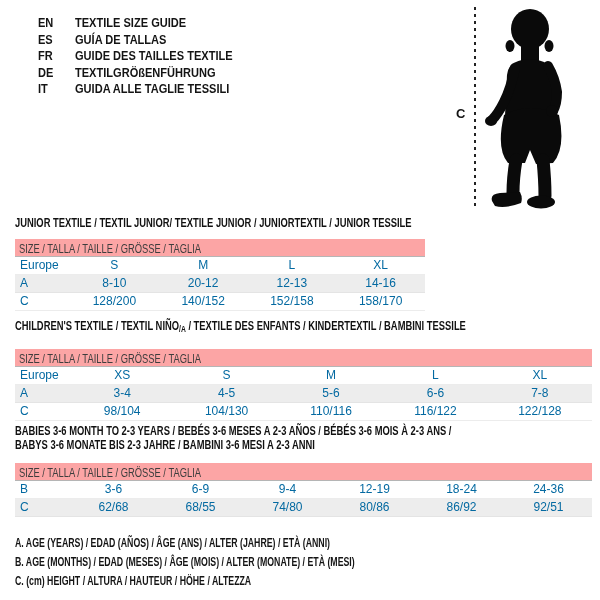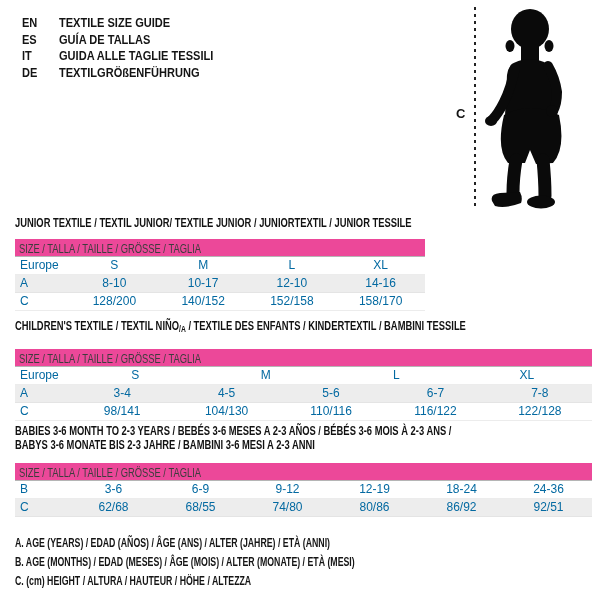--- a/index.html
+++ b/index.html
@@ -1,21 +1,21 @@
 <!DOCTYPE html>
 <html><head>
 <meta charset="utf-8">
 <style>
   html,body { margin:0; padding:0; background:#ffffff; }
   body { width:600px; height:600px; font-family:"Liberation Sans", sans-serif; }
   .canvas { position:relative; width:600px; height:600px; background:#ffffff; overflow:hidden; }
 
   
   .lang-list { position:absolute; left:22px; top:14px; }
-  .lang-row { height:16.5px; line-height:16.5px; white-space:nowrap; }
+  .lang-row { height:16.5px; line-height:16.5px; white-space:nowrap;margin-left:16px; }
   .lang-code, .lang-label {
     display:inline-block; font-weight:bold; font-size:13px; color:#141414;
     transform:scaleX(0.85); transform-origin:0 50%;
   }
   .lang-code { width:37px; }
 
   
   .dash-line { position:absolute; left:474px; top:7px; width:2px; height:202px;
     background:repeating-linear-gradient(to bottom, #222 0 3px, transparent 3px 7px); }
   .fig-label { position:absolute; left:456px; top:106px; font-weight:bold; font-size:13px; color:#141414; }
@@ -27,21 +27,21 @@
   .sec2 { top:320px; width:577px; }
   .sec3 { top:425px; width:577px; }
   .sec-title { font-weight:bold; font-size:12.5px; line-height:13.5px; color:#111;
     white-space:nowrap; transform:scaleX(0.75); transform-origin:0 0; }
   .sub-a { font-size:9px; vertical-align:-2px; }
 
   .sizetable { width:100%; }
   .sec1 .sizetable { margin-top:8px; }
   .sec2 .sizetable { margin-top:12px; }
   .sec3 .sizetable { margin-top:11px; }
-  .band { height:17px; line-height:17px; background:#ec4899; border-bottom:1px solid #b5b5b5; }
+  .band { height:17px; line-height:17px; background:#fca5a5; border-bottom:1px solid #b5b5b5; }
   .band-text { display:inline-block; padding-left:5px; font-size:12px; color:#3d3d3d;
     white-space:nowrap; transform:scaleX(0.78); transform-origin:0 50%; }
   .trow { display:flex; height:17px; line-height:17px; font-size:12px; color:#0369a1;
     border-bottom:1px solid #ececec; }
   .trow.alt { background:#ededed; border-bottom:1px solid #e4e4e4; }
   .tlabel { width:55px; padding-left:5px; box-sizing:border-box; }
   .tcell { flex:1; text-align:center; }
 
   
   .notes { position:absolute; left:15px; top:534px; }
@@ -54,24 +54,27 @@
 <div class="canvas">
 
   <div class="lang-list">
     <div class="lang-row">
       <span class="lang-code">EN</span><span class="lang-label">TEXTILE SIZE GUIDE</span>
     </div>
     <div class="lang-row">
       <span class="lang-code">ES</span><span class="lang-label">GUÍA DE TALLAS</span>
     </div>
     <div class="lang-row">
-      <span class="lang-code">IT</span><span class="lang-label">GUIDA ALLE TAGLIE TESSILI</span>
+      <span class="lang-code">FR</span><span class="lang-label">GUIDE DES TAILLES TEXTILE</span>
     </div>
     <div class="lang-row">
       <span class="lang-code">DE</span><span class="lang-label">TEXTILGRÖßENFÜHRUNG</span>
+    </div>
+    <div class="lang-row">
+      <span class="lang-code">IT</span><span class="lang-label">GUIDA ALLE TAGLIE TESSILI</span>
     </div>
   </div>
 
   <div class="dash-line"></div>
   <span class="fig-label">C</span>
   <svg class="baby-svg" width="118" height="212" viewBox="0 0 118 212">
     <g fill="#0a0a0a" stroke="none">
       <ellipse cx="51" cy="26" rx="19" ry="20"></ellipse>
       <ellipse cx="31" cy="43" rx="4.5" ry="6"></ellipse>
       <ellipse cx="70" cy="43" rx="4.5" ry="6"></ellipse>
@@ -98,22 +101,22 @@
       <div class="trow">
         <span class="tlabel">Europe</span>
         <span class="tcell">S</span>
         <span class="tcell">M</span>
         <span class="tcell">L</span>
         <span class="tcell">XL</span>
       </div>
       <div class="trow alt">
         <span class="tlabel">A</span>
         <span class="tcell">8-10</span>
-        <span class="tcell">10-17</span>
-        <span class="tcell">12-10</span>
+        <span class="tcell">20-12</span>
+        <span class="tcell">12-13</span>
         <span class="tcell">14-16</span>
       </div>
       <div class="trow">
         <span class="tlabel">C</span>
         <span class="tcell">128/200</span>
         <span class="tcell">140/152</span>
         <span class="tcell">152/158</span>
         <span class="tcell">158/170</span>
       </div>
     </div>
@@ -122,36 +125,37 @@
   <div class="section sec2">
     <div class="sec-title">
       <span>CHILDREN'S TEXTILE / TEXTIL NIÑO</span><span class="sub-a">/A</span><span> / TEXTILE DES ENFANTS / KINDERTEXTIL / BAMBINI TESSILE</span>
     </div>
     <div class="sizetable">
       <div class="band">
         <span class="band-text">SIZE / TALLA / TAILLE / GRÖSSE / TAGLIA</span>
       </div>
       <div class="trow">
         <span class="tlabel">Europe</span>
+        <span class="tcell">XS</span>
         <span class="tcell">S</span>
         <span class="tcell">M</span>
         <span class="tcell">L</span>
         <span class="tcell">XL</span>
       </div>
       <div class="trow alt">
         <span class="tlabel">A</span>
         <span class="tcell">3-4</span>
         <span class="tcell">4-5</span>
         <span class="tcell">5-6</span>
-        <span class="tcell">6-7</span>
+        <span class="tcell">6-6</span>
         <span class="tcell">7-8</span>
       </div>
       <div class="trow">
         <span class="tlabel">C</span>
-        <span class="tcell">98/141</span>
+        <span class="tcell">98/104</span>
         <span class="tcell">104/130</span>
         <span class="tcell">110/116</span>
         <span class="tcell">116/122</span>
         <span class="tcell">122/128</span>
       </div>
     </div>
   </div>
 
   <div class="section sec3">
     <div class="sec-title">
@@ -159,21 +163,21 @@
       <span style="display:block">BABYS 3-6 MONATE BIS 2-3 JAHRE / BAMBINI 3-6 MESI A 2-3 ANNI</span>
     </div>
     <div class="sizetable">
       <div class="band">
         <span class="band-text">SIZE / TALLA / TAILLE / GRÖSSE / TAGLIA</span>
       </div>
       <div class="trow">
         <span class="tlabel">B</span>
         <span class="tcell">3-6</span>
         <span class="tcell">6-9</span>
-        <span class="tcell">9-12</span>
+        <span class="tcell">9-4</span>
         <span class="tcell">12-19</span>
         <span class="tcell">18-24</span>
         <span class="tcell">24-36</span>
       </div>
       <div class="trow alt">
         <span class="tlabel">C</span>
         <span class="tcell">62/68</span>
         <span class="tcell">68/55</span>
         <span class="tcell">74/80</span>
         <span class="tcell">80/86</span>

